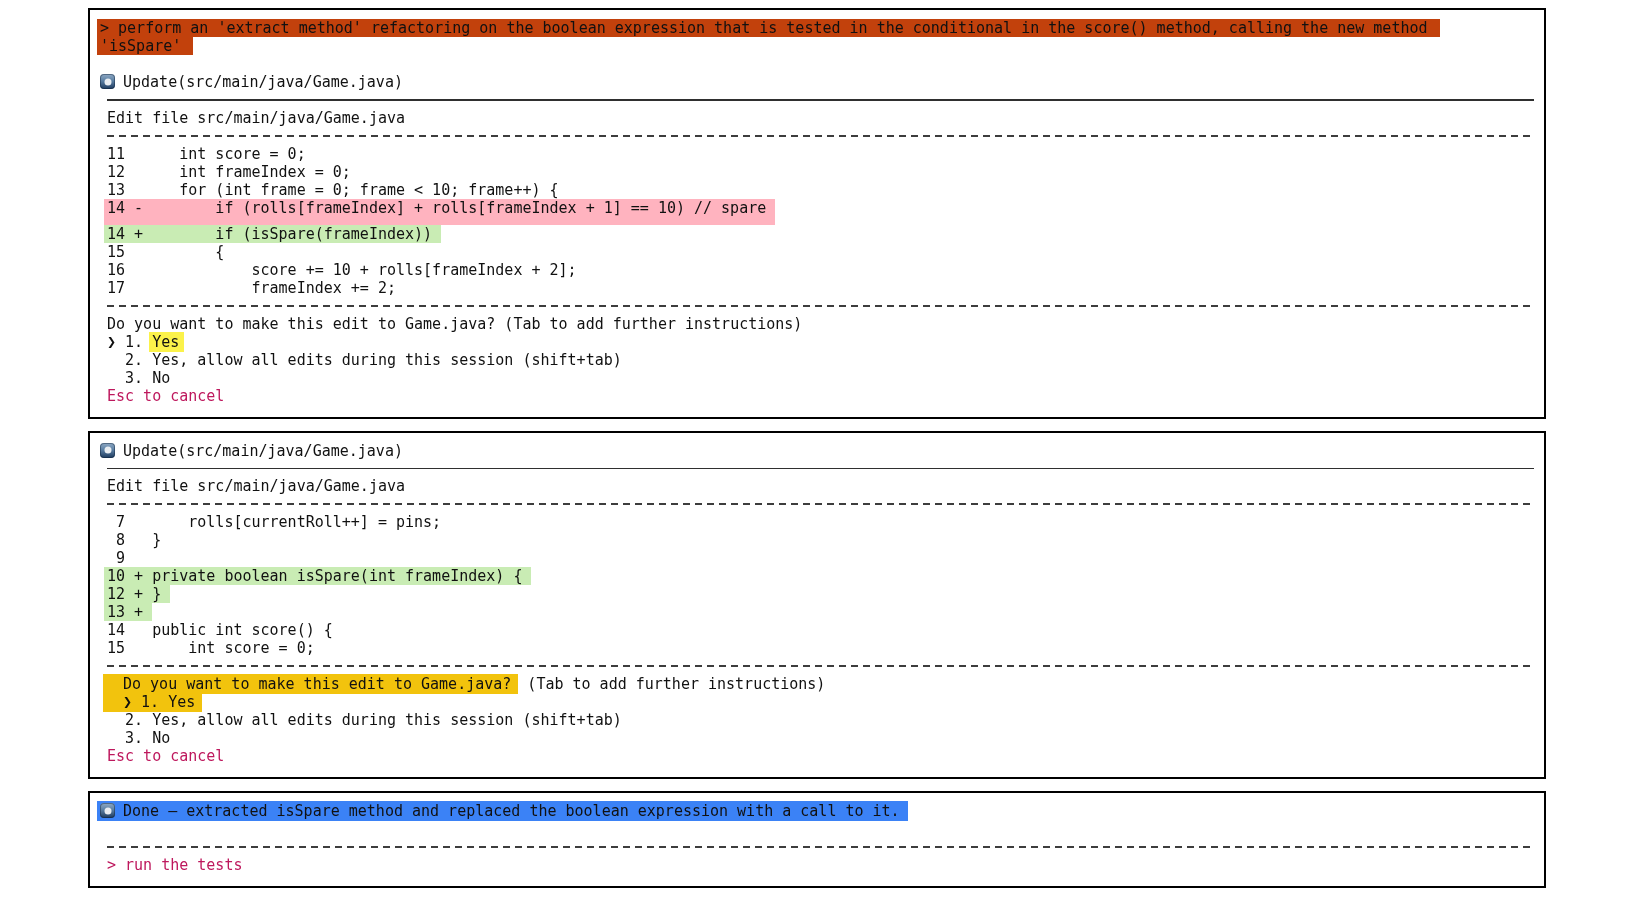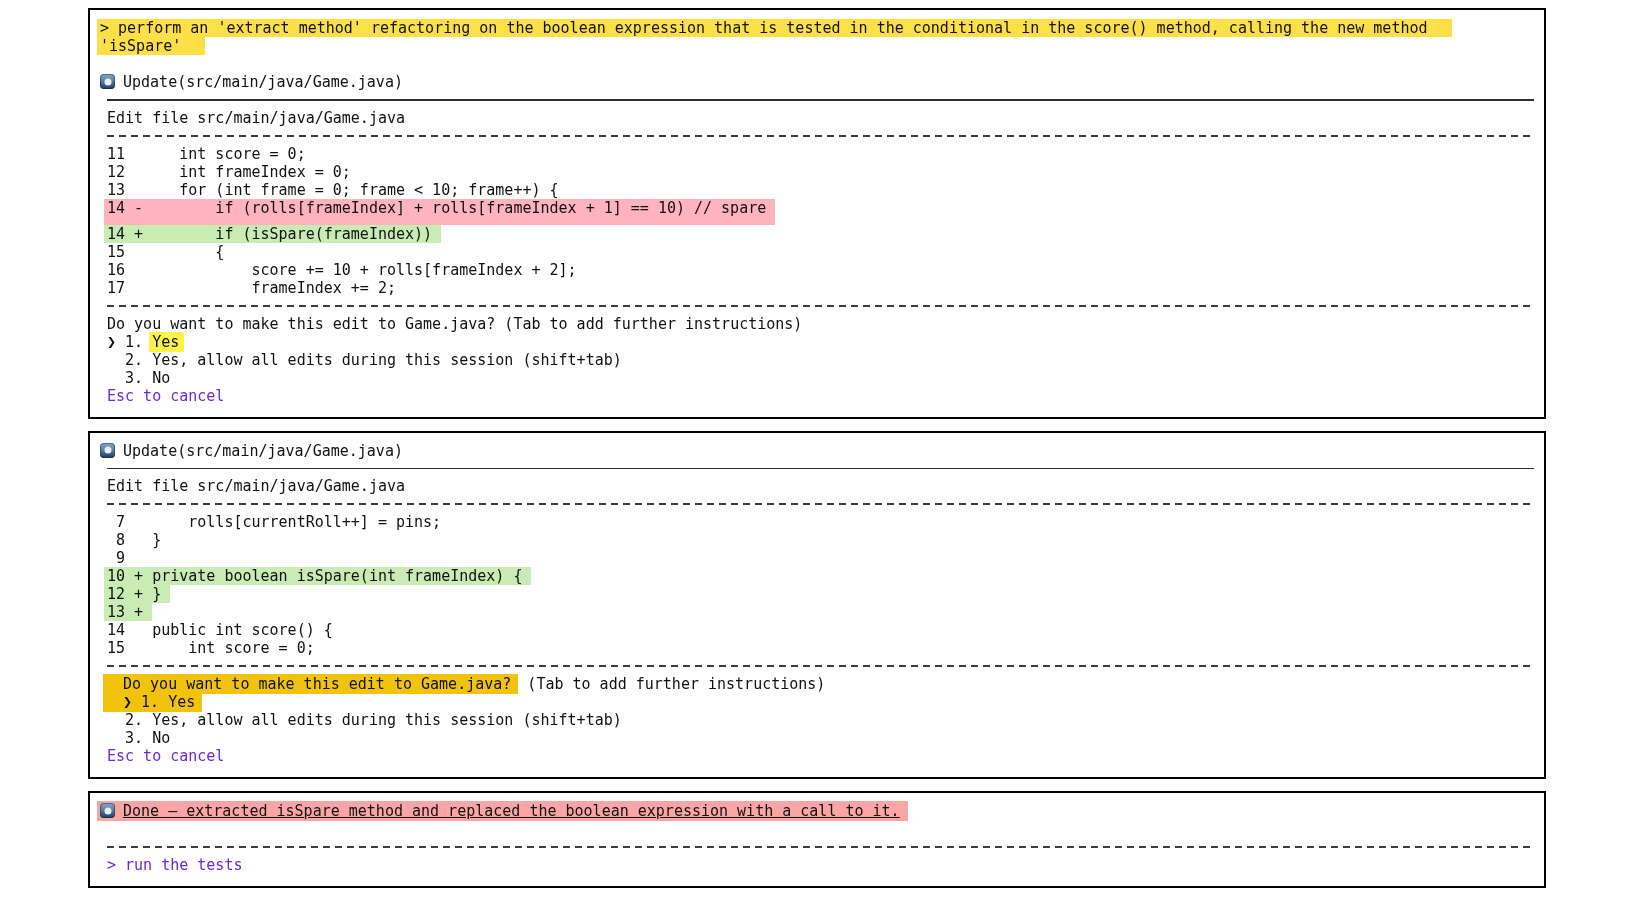--- a/index.html
+++ b/index.html
@@ -12,36 +12,36 @@
   .wrap{padding:8px 0 0 88px;}
   .panel{
     width:1458px;box-sizing:border-box;
     border:2px solid #000;background:#fff;
     padding:9px 10px 12px 17px;
     margin-bottom:12px;
   }
   .panel.p3{margin-bottom:0;}
   .line{white-space:pre;min-height:18px;}
   .b{font-weight:normal;}
-  .gray{color:#6d28d9;}
+  .gray{color:#be185d;}
   .spacer18{height:18px;}
   .outdent{margin-left:-7px;}
   hr.solid{border:none;height:1.5px;background:#2f2f2f;margin:8px 0;}
   hr.dashed{
     border:none;height:2px;margin:8px 0;
     background:repeating-linear-gradient(90deg,#3d3d3d 0 7px,transparent 7px 12px);
   }
   
   .row-del{background:#ffb3bf;width:max-content;padding:0 9px 8px 3px;margin-left:-3px;}
   .row-add{background:#c9ecb4;width:max-content;padding:0 9px 0 3px;margin-left:-3px;}
-  .row-gold{background:#fde047;width:max-content;padding:0 24px 0 3px;margin-left:-3px;text-align:center;}
+  .row-gold{background:#c2410c;width:max-content;padding:0 12px 0 3px;margin-left:-3px;text-align:center;}
   
   .seg-gold{background:#f2c30d;padding:1px 7px 1px 20px;margin-left:-4px;}
   .seg-yellow{background:#fbf24a;padding:1px 5px 1px 3px;margin-left:-3px;}
-  .gold-wrap{background:#fca5a5;padding:1px 8px 1px 3px;margin-left:-3px;text-decoration:underline;}
+  .gold-wrap{background:#3b82f6;padding:1px 8px 1px 3px;margin-left:-3px;}
   
   .tool-icon{
     display:inline-block;width:15px;height:15px;border-radius:4px;
     background:linear-gradient(180deg,#8fa9c4 0%,#5c80a4 45%,#1d3a5e 100%);
     box-shadow:inset 0 0 0 1px rgba(10,30,55,.45);
     position:relative;vertical-align:-2px;margin-right:8px;
   }
   .ti-dot{
     position:absolute;left:50%;top:50%;transform:translate(-50%,-50%);
     width:7px;height:7px;border-radius:50%;background:#e9edf1;

